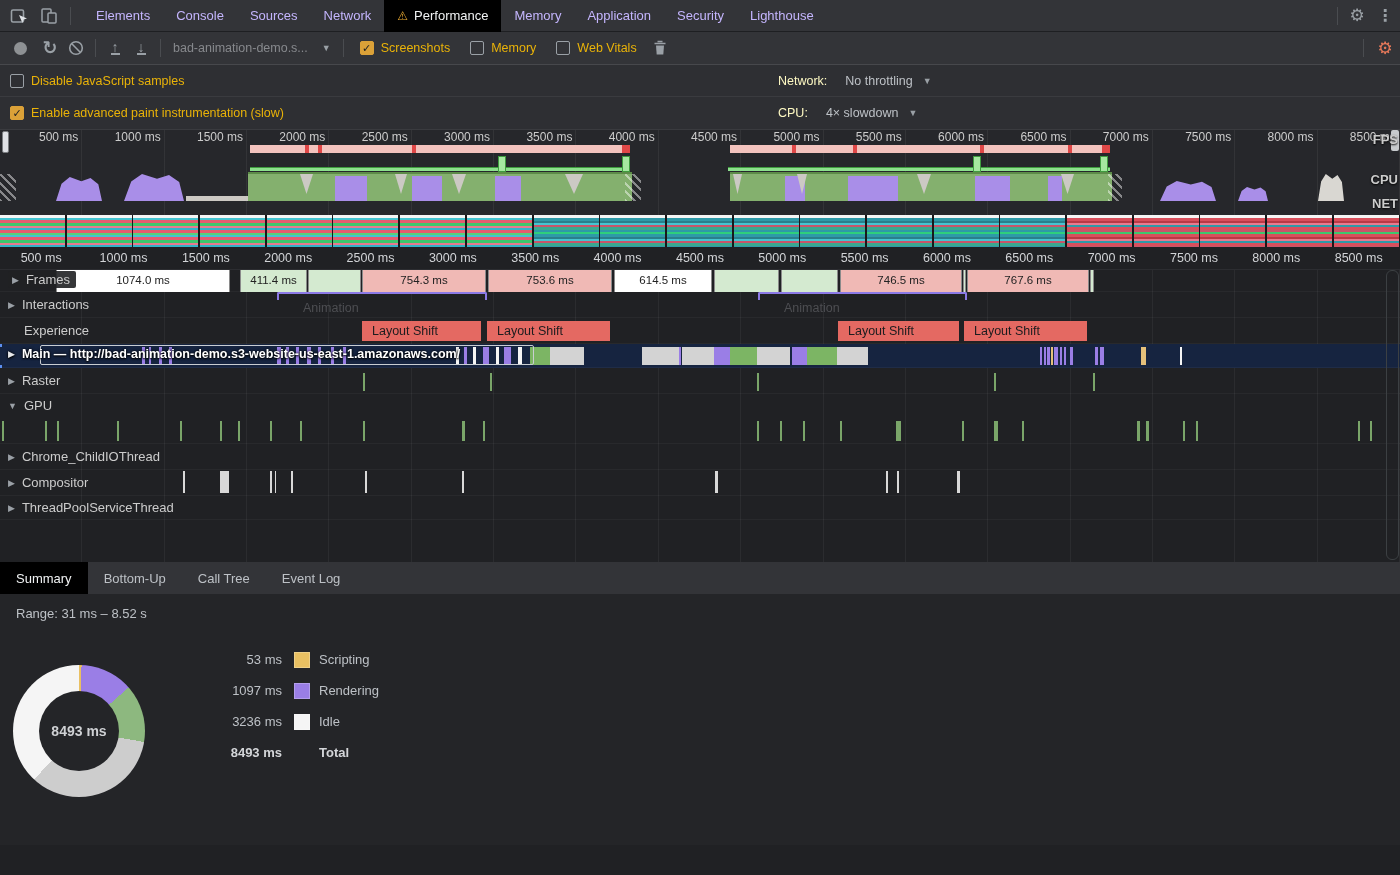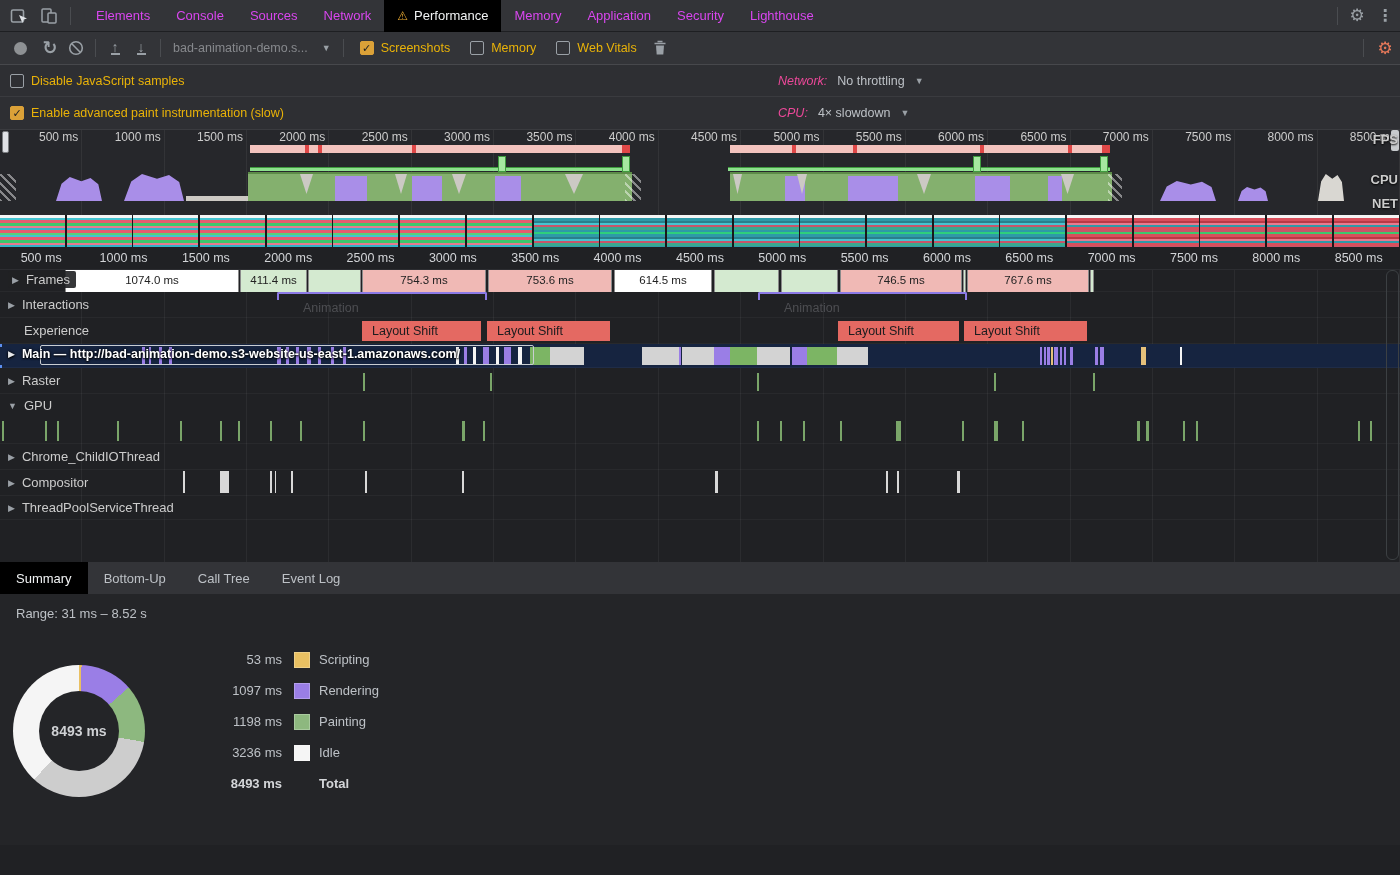--- a/index.html
+++ b/index.html
@@ -5,21 +5,21 @@
   html,body{margin:0;padding:0;background:#202124;width:1400px;height:875px;overflow:hidden;
     font-family:"Liberation Sans","DejaVu Sans",sans-serif;-webkit-font-smoothing:antialiased;}
   .app{position:relative;width:1400px;height:875px;background:#202124;color:#bdc1c6;font-size:12.5px;}
   .vdiv{width:1px;height:18px;background:#4a4c50;margin:0 6px;flex:0 0 auto;}
   .icon{display:inline-flex;align-items:center;justify-content:center;flex:0 0 auto;color:#9aa0a6;}
   
   .tabbar{position:absolute;left:0;top:0;width:1400px;height:32px;background:#333438;
     display:flex;align-items:center;border-bottom:1px solid #1e1f22;box-sizing:border-box;}
   .tabbar .icon{width:30px;height:30px;cursor:pointer;}
   .tabs{display:flex;height:32px;align-items:stretch;margin-left:6px;}
-  .tab{display:flex;align-items:center;padding:0 13px;color:#d946ef;font-size:13px;cursor:pointer;}
+  .tab{display:flex;align-items:center;padding:0 13px;color:#c4b5fd;font-size:13px;cursor:pointer;}
   .tab.active{background:#000;color:#f1f3f4;}
   .tab .warn{color:#f2b034;margin-right:6px;font-size:12px;}
   .spacer{flex:1;}
   .glyph-gear{font-size:17px;line-height:1;}
   .kebab{font-size:16px;font-weight:bold;width:22px;}
   
   .toolbar{position:absolute;left:0;top:32px;width:1400px;height:33px;background:#333438;
     display:flex;align-items:center;padding-left:10px;box-sizing:border-box;border-bottom:1px solid #47484c;}
   .record-dot{width:13px;height:13px;border-radius:50%;background:#8e9194;margin:0 10px 0 4px;cursor:pointer;flex:0 0 auto;}
   .tbtn{width:26px;height:26px;display:inline-flex;align-items:center;justify-content:center;color:#9aa0a6;
@@ -29,21 +29,21 @@
   .select .caret{margin-left:14px;font-size:9px;color:#9aa0a6;}
   .chk{display:flex;align-items:center;margin:0 10px;cursor:pointer;flex:0 0 auto;}
   .box{width:14px;height:14px;border:1.5px solid #9aa0a6;border-radius:2px;box-sizing:border-box;margin-right:7px;
     display:inline-flex;align-items:center;justify-content:center;font-size:11px;color:#202124;background:transparent;flex:0 0 auto;}
   .box.on{background:#dba138;border-color:#dba138;font-weight:bold;}
   .chk .lbl{color:#eab308;}
   
   .optrow{position:absolute;left:0;width:1400px;height:32px;background:#2e2f33;display:flex;align-items:center;
     padding-left:10px;box-sizing:border-box;border-bottom:1px solid #3a3b3f;}
   .optrow .right{position:absolute;left:778px;display:flex;align-items:center;}
-  .optrow .dim{color:#ec4899;margin-right:10px;font-style:italic;}
+  .optrow .dim{color:#fef9c3;margin-right:18px;}
   .optrow .val{color:#bdc1c6;display:flex;align-items:center;cursor:pointer;}
   .optrow .val .caret{font-size:9px;margin-left:10px;color:#9aa0a6;}
   
   .overview{position:absolute;left:0;top:130px;width:1400px;height:85px;background:#26272b;overflow:hidden;
     background-image:repeating-linear-gradient(to right,transparent 0 81.35px,rgba(255,255,255,.06) 81.35px 82.35px);}
   .ruler{position:absolute;left:0;top:0;width:1400px;height:15px;display:flex;}
   .ruler .cell{width:82.35px;flex:0 0 auto;text-align:right;padding-right:4px;box-sizing:border-box;
     color:#ccc;font-size:12px;line-height:15px;white-space:nowrap;}
   .lanelab{position:absolute;right:2px;color:#ccc;font-weight:bold;font-size:13px;text-shadow:0 1px 2px #000;z-index:5;}
   .grip{position:absolute;left:2px;top:1px;width:7px;height:22px;background:#dfe1e5;border-radius:2px;border:1px solid #7a7d80;box-sizing:border-box;}
@@ -351,21 +351,21 @@
       <div class="cell">7000 ms</div>
       <div class="cell">7500 ms</div>
       <div class="cell">8000 ms</div>
       <div class="cell">8500 ms</div>
     </div>
 
   <div class="tracksarea">
 
     <div class="trow" style="top:0;height:22px;">
       <div id="frames-segs">
-          <div class="fseg" style="left: 65px; width: 174px; background: rgb(255, 255, 255);">1074.0 ms</div>
+          <div class="fseg" style="left: 56px; width: 174px; background: rgb(255, 255, 255);">1074.0 ms</div>
           <div class="fseg" style="left: 240px; width: 67px; background: rgb(212, 234, 208);">411.4 ms</div>
           <div class="fseg" style="left: 308px; width: 53px; background: rgb(212, 234, 208);"></div>
           <div class="fseg" style="left: 362px; width: 124px; background: rgb(240, 185, 181);">754.3 ms</div>
           <div class="fseg" style="left: 488px; width: 124px; background: rgb(240, 185, 181);">753.6 ms</div>
           <div class="fseg" style="left: 614px; width: 98px; background: rgb(255, 255, 255);">614.5 ms</div>
           <div class="fseg" style="left: 714px; width: 65px; background: rgb(212, 234, 208);"></div>
           <div class="fseg" style="left: 781px; width: 57px; background: rgb(212, 234, 208);"></div>
           <div class="fseg" style="left: 840px; width: 122px; background: rgb(240, 185, 181);">746.5 ms</div>
           <div class="fseg" style="left: 963px; width: 3px; background: rgb(212, 234, 208);"></div>
           <div class="fseg" style="left: 967px; width: 122px; background: rgb(240, 185, 181);">767.6 ms</div>
@@ -562,25 +562,20 @@
           <div class="lval">53 ms</div>
           <div class="lsw" style="background: rgb(233, 192, 98);"></div>
           <div class="lname">Scripting</div>
         </div>
         <div class="lrow">
           <div class="lval">1097 ms</div>
           <div class="lsw" style="background: rgb(154, 126, 230);"></div>
           <div class="lname">Rendering</div>
         </div>
         <div class="lrow">
-          <div class="lval">1198 ms</div>
-          <div class="lsw" style="background: rgb(141, 184, 127);"></div>
-          <div class="lname">Painting</div>
-        </div>
-        <div class="lrow">
           <div class="lval">3236 ms</div>
           <div class="lsw" style="background: rgb(245, 245, 245);"></div>
           <div class="lname">Idle</div>
         </div>
         <div class="lrow total">
           <div class="lval">8493 ms</div>
           <div class="lsw" style="background: transparent;"></div>
           <div class="lname">Total</div>
         </div>
       </div>

